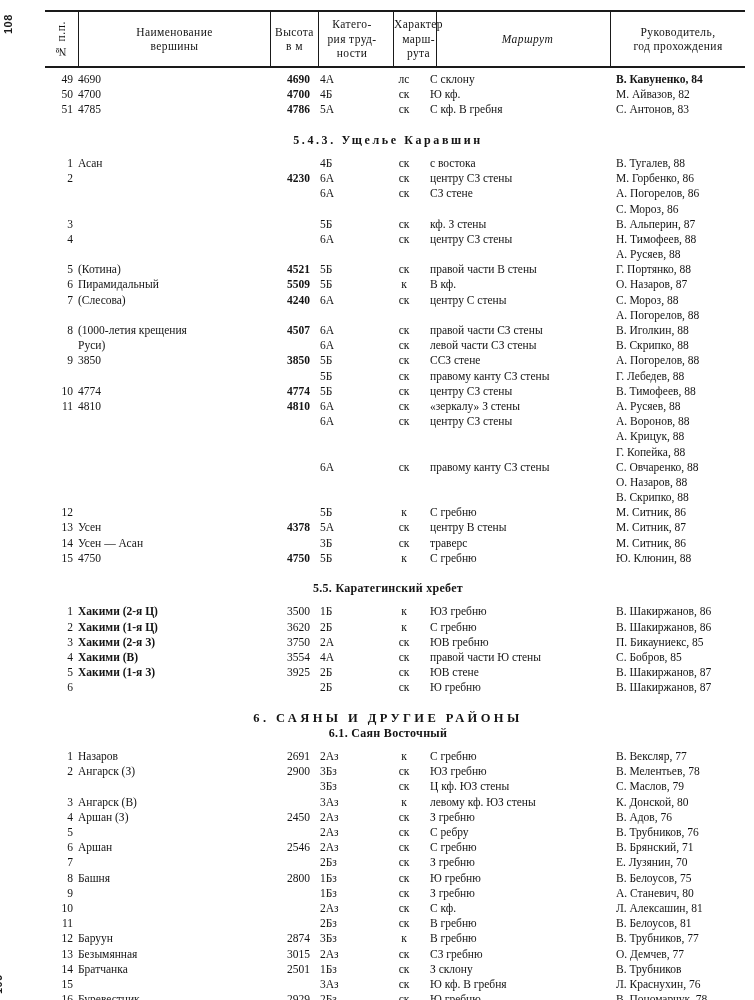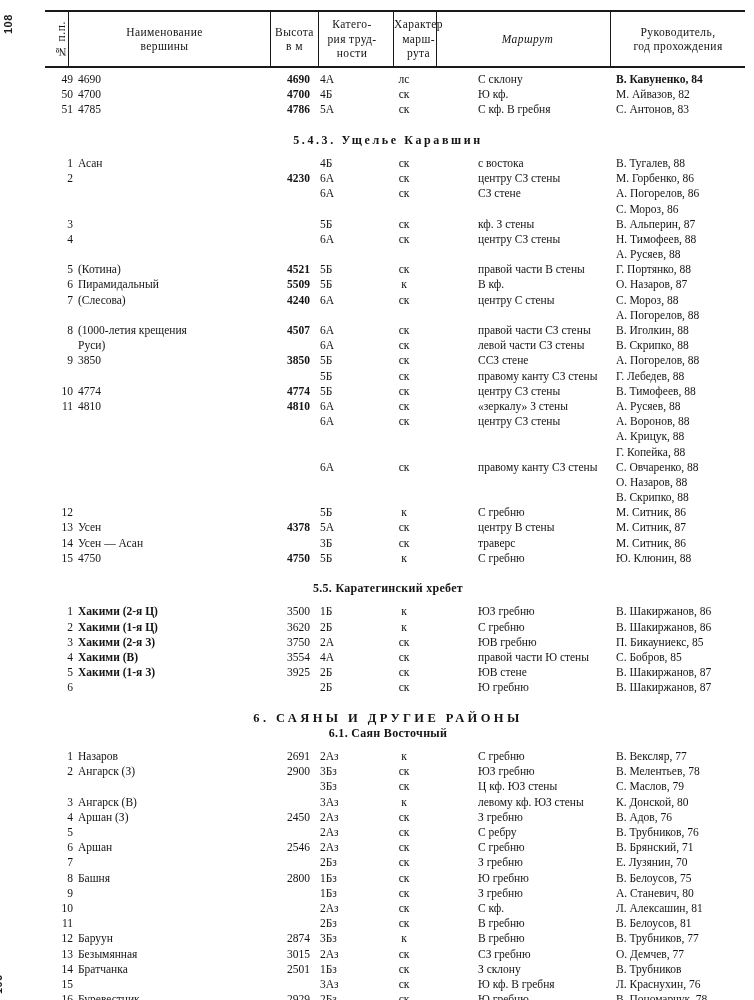--- a/index.html
+++ b/index.html
@@ -77,21 +77,21 @@
   }
   .vcell {
     writing-mode: vertical-rl;
     transform: rotate(180deg);
     letter-spacing: 0.6px;
     font-size: 11.5px;
   }
 
   
   .c-num   { left: 0px;   width: 33px; }
-  .c-name  { left: 23px;  width: 192px; }
+  .c-name  { left: 33px;  width: 192px; }
   .c-alt   { left: 225px; width: 48px; }
   .c-cat   { left: 273px; width: 60px; padding-left: 7px; }
   .c-char  { left: 333px; width: 50px; margin-left: 15px; }
   .c-route { left: 391px; width: 182px; font-style: italic; }
   .c-lead  { left: 565px; width: 135px; }
 
   
   .rows {
     position: absolute;
     left: 0;
@@ -107,21 +107,21 @@
   }
   .row > span {
     position: absolute;
     top: 0;
   }
   .f-num   { left: 0px;   width: 45px; text-align: right; }
   .f-name  { left: 50px;  width: 190px; text-align: left; }
   .f-alt   { left: 238px; width: 44px; text-align: right; }
   .f-cat   { left: 292px; width: 40px; text-align: left; font-family: Liberation Serif, serif; }
   .f-char  { left: 356px; width: 40px; text-align: center; }
-  .f-route { left: 402px; width: 190px; text-align: left; margin-left: 48px; }
+  .f-route { left: 402px; width: 190px; text-align: left; }
   .f-lead  { left: 588px; width: 150px; text-align: left; }
 
   .b { font-weight: bold; }
 
   
   .sec {
     position: relative;
     text-align: center;
     font-weight: bold;
     white-space: nowrap;

